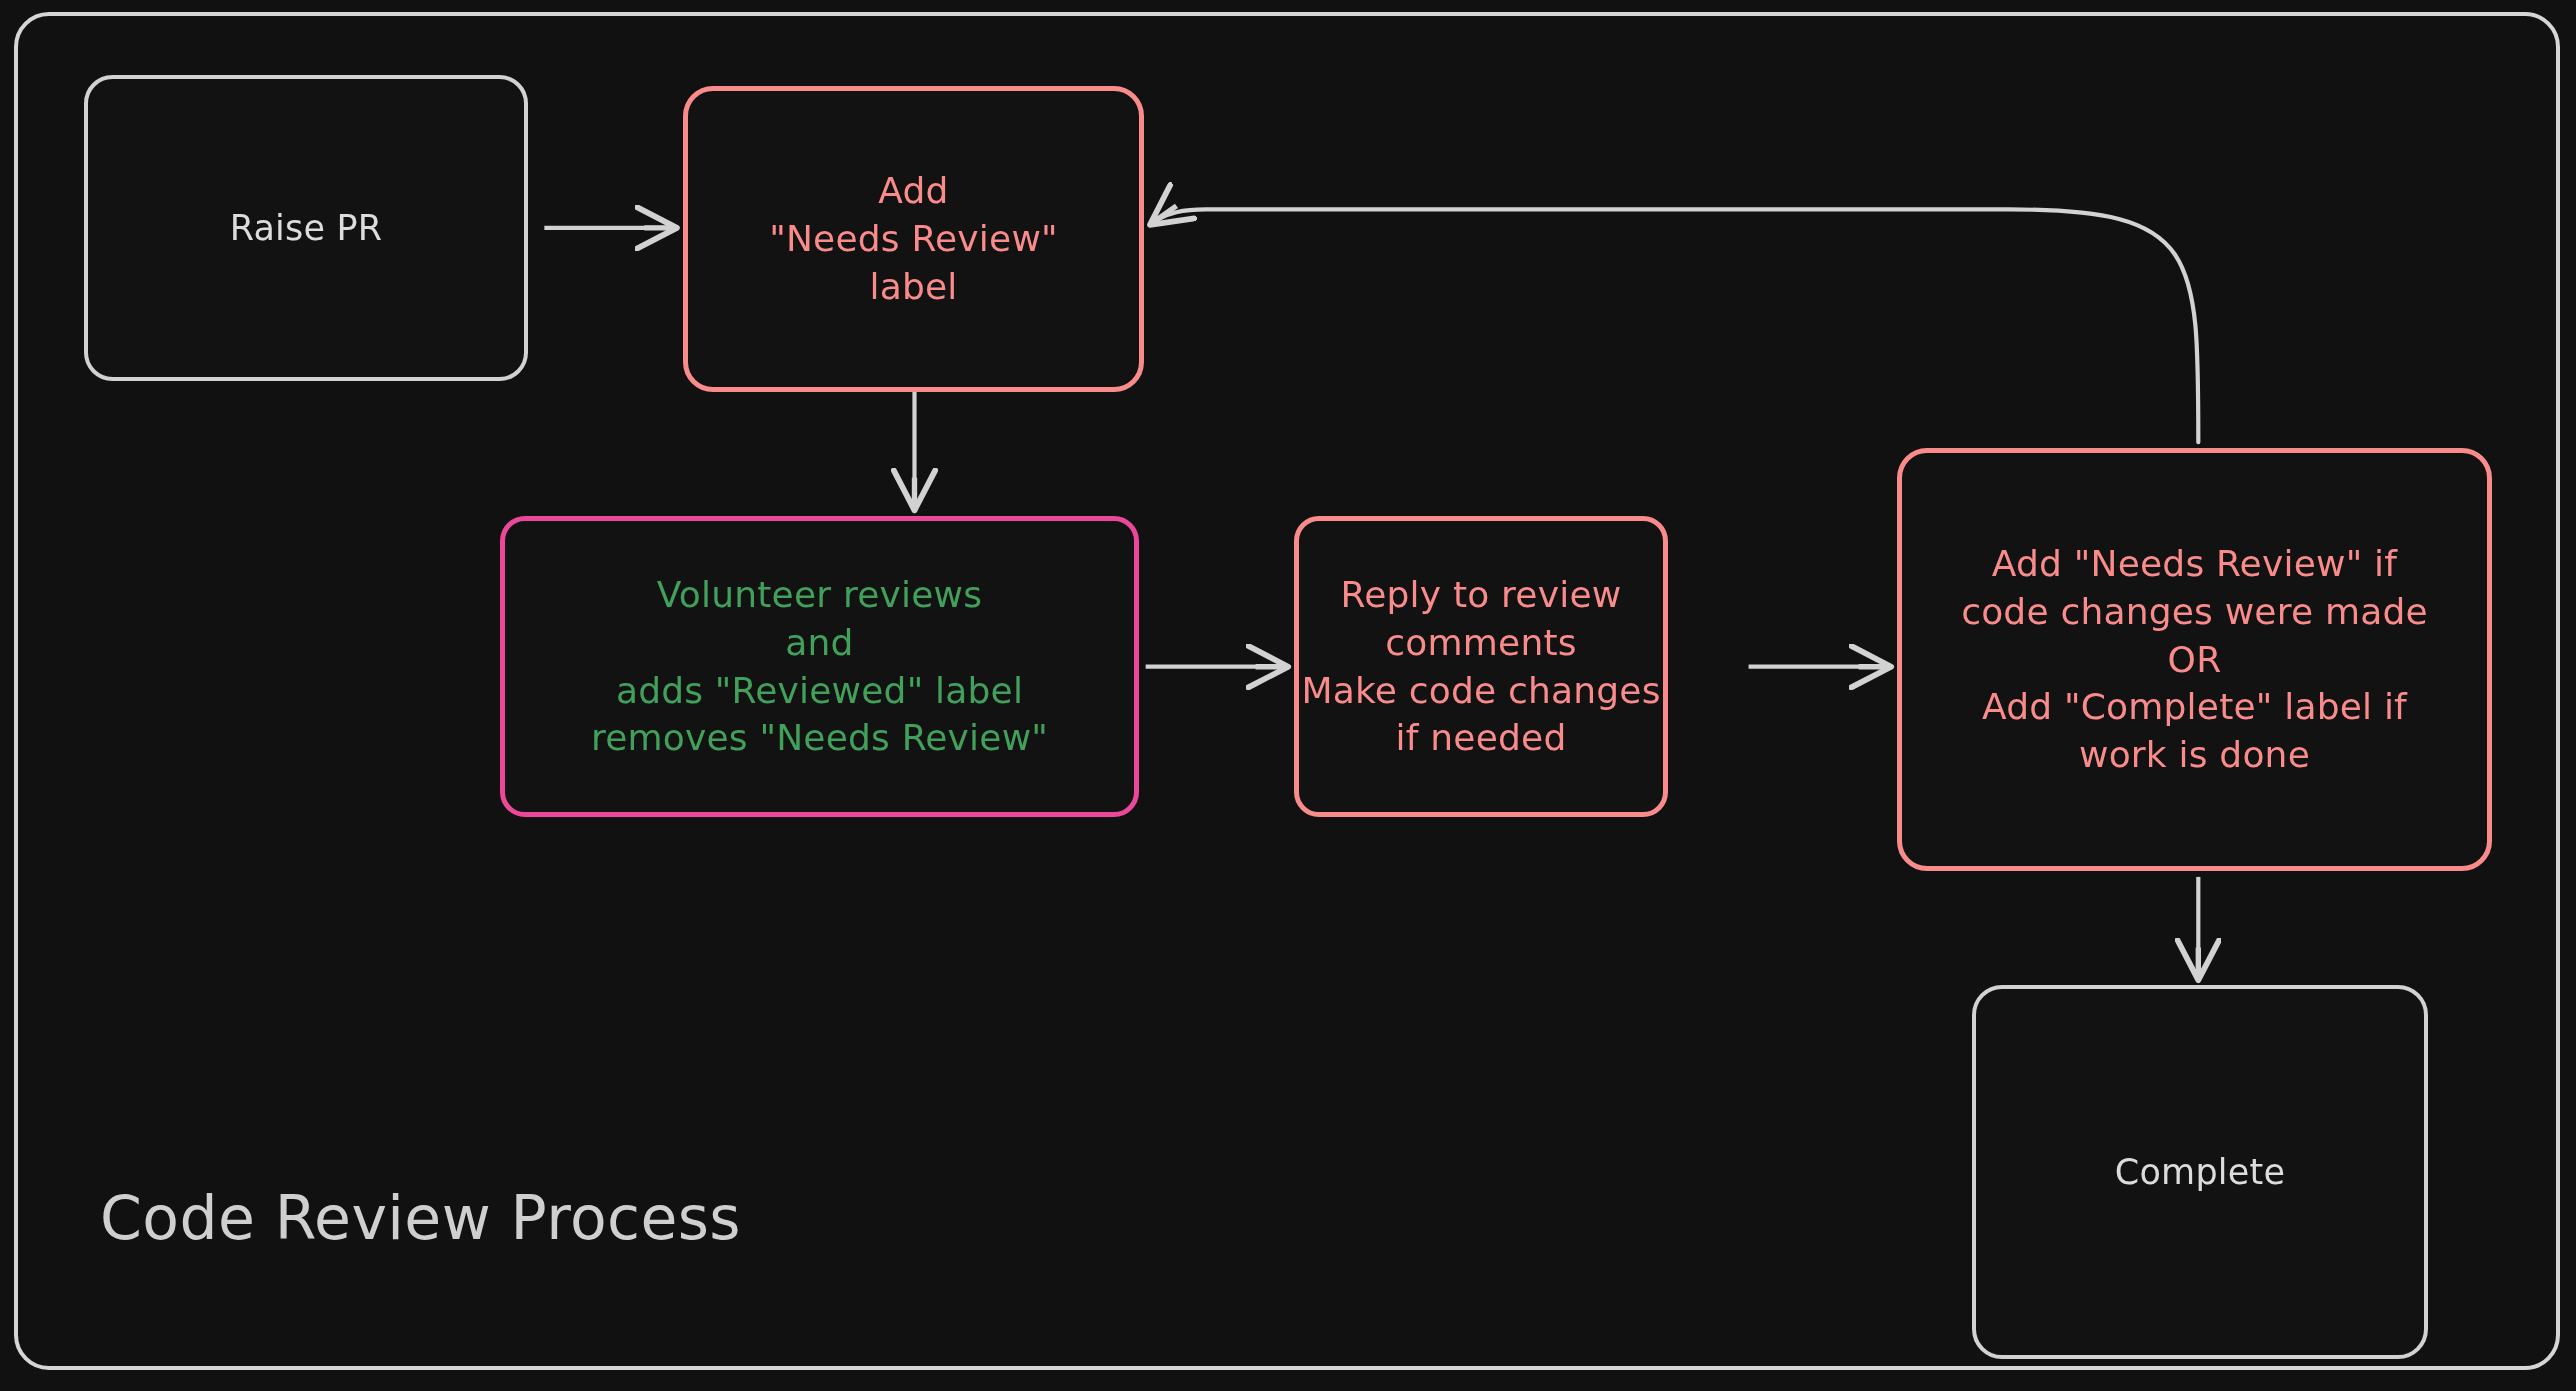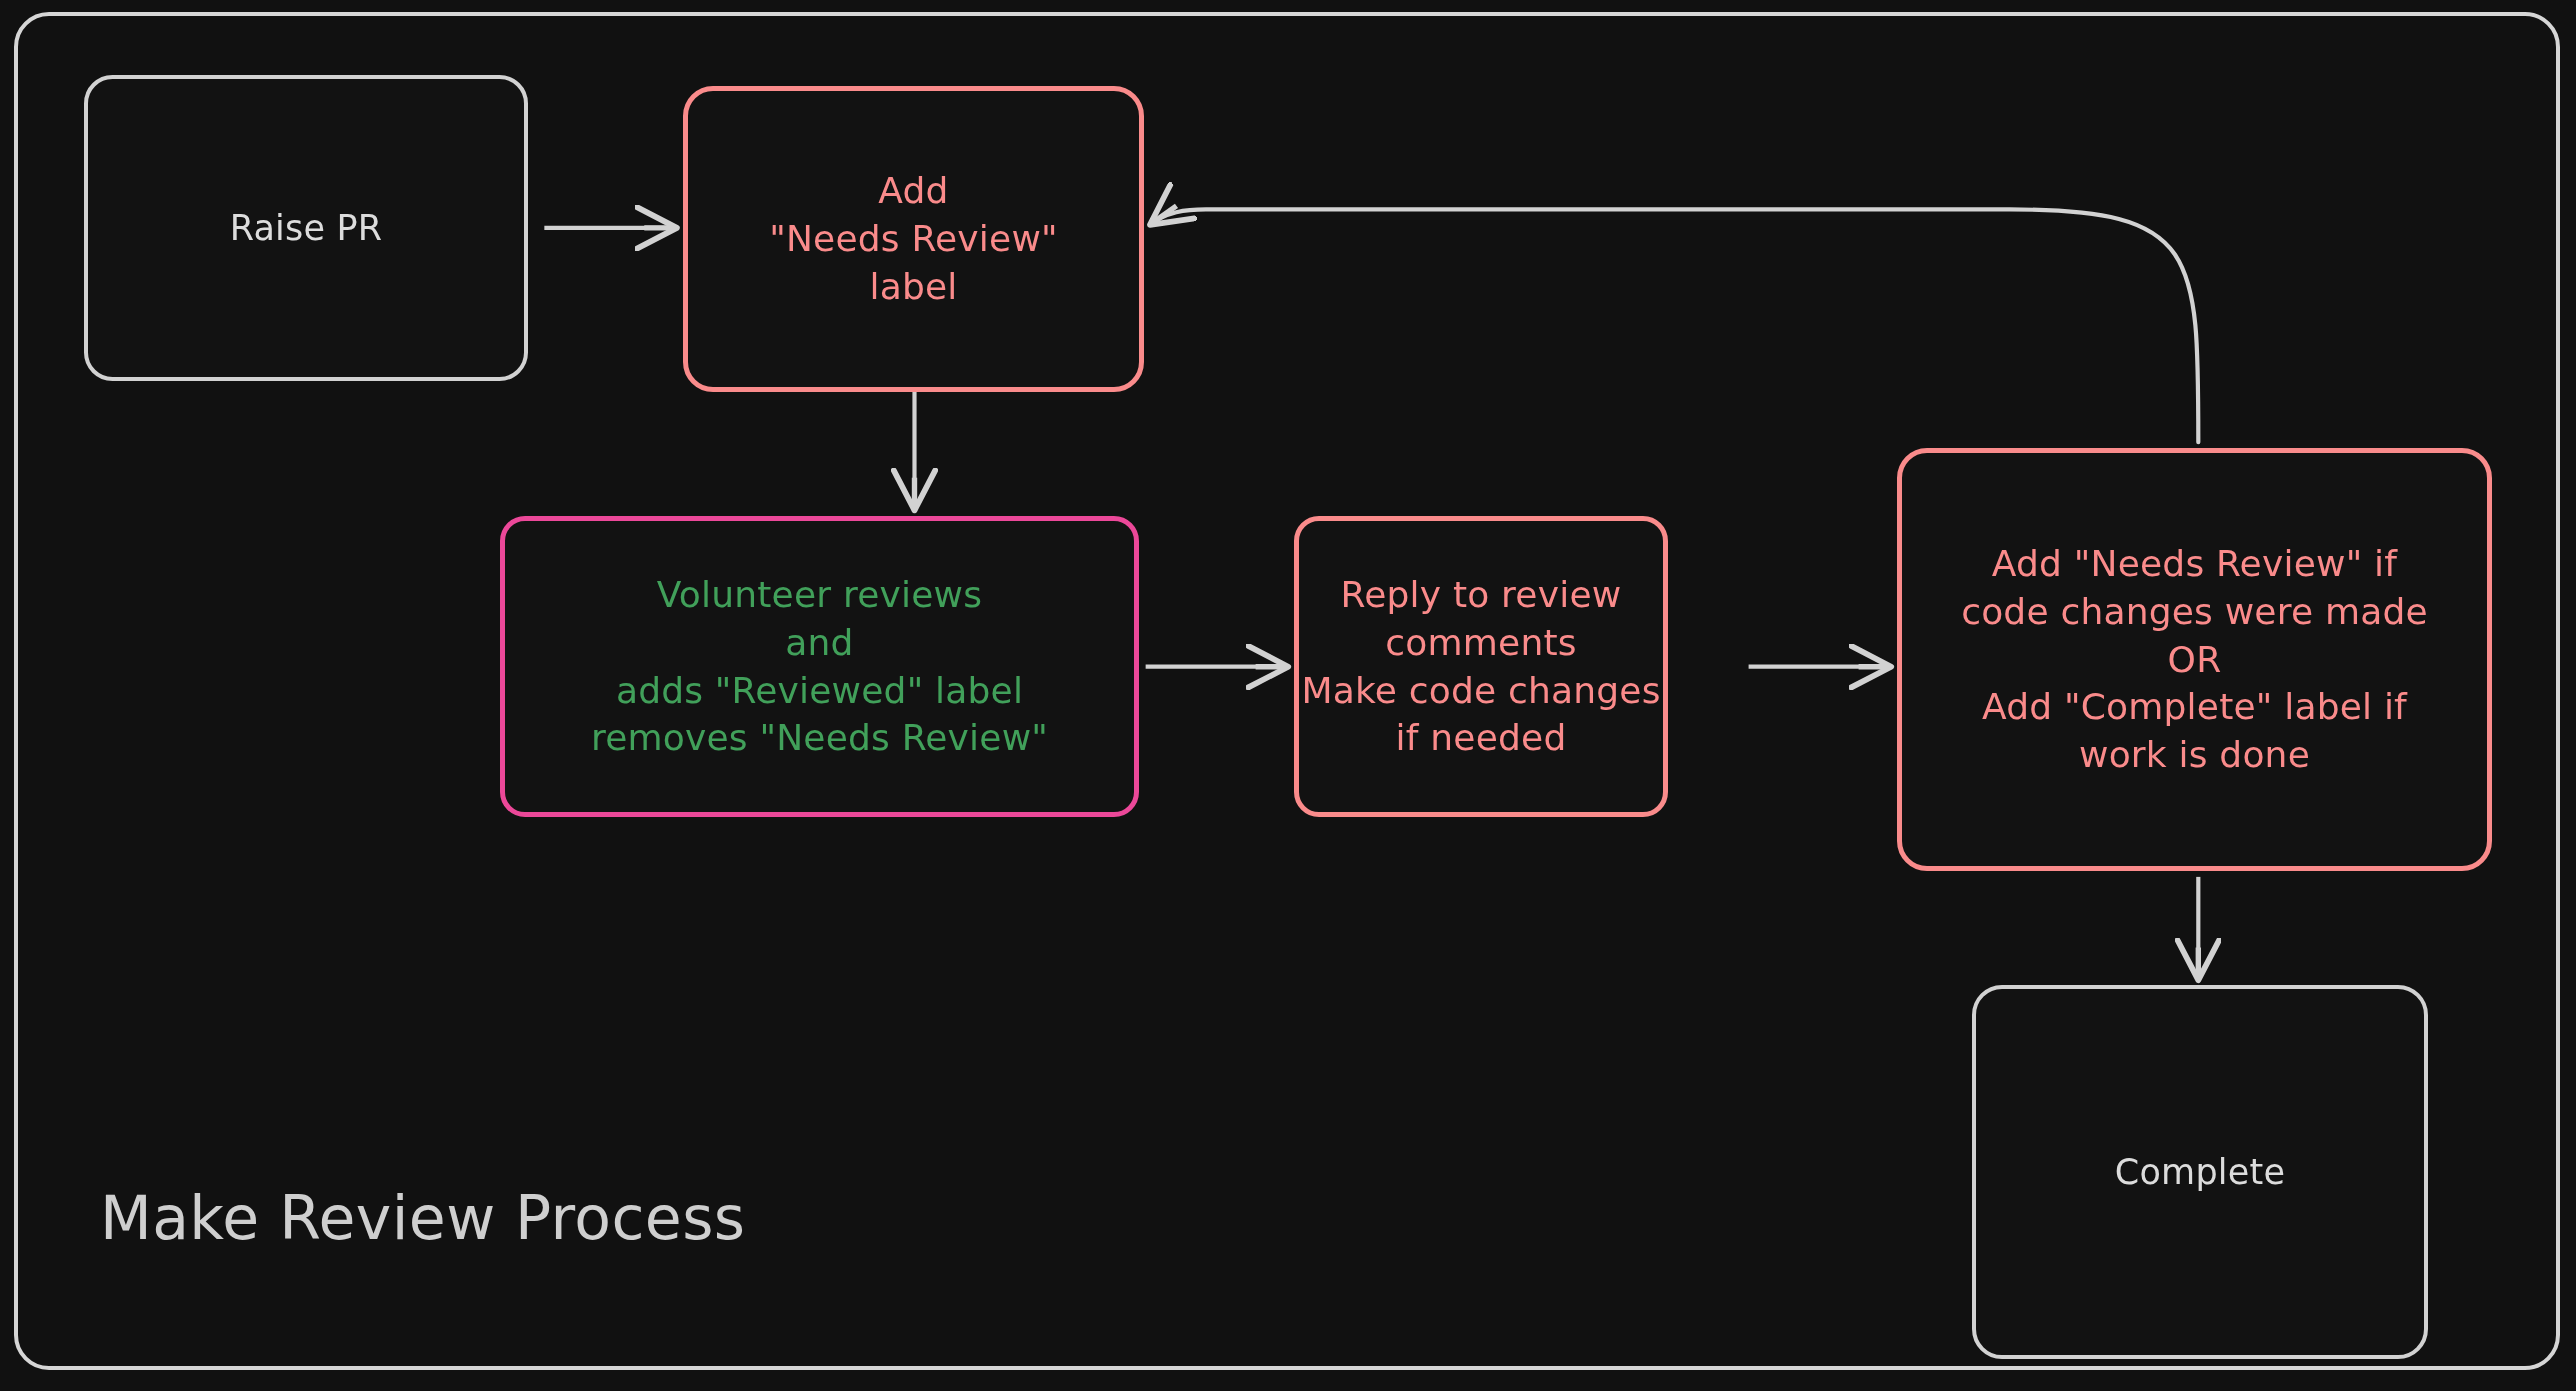--- a/index.html
+++ b/index.html
@@ -146,16 +146,16 @@
 if needed</div>
 
   <div class="node red" id="node-add-or-complete">Add "Needs Review" if
 code changes were made
 OR
 Add "Complete" label if
 work is done</div>
 
   <div class="node plain" id="node-complete">Complete</div>
 
-  <div class="diagram-title">Make Review Process</div>
+  <div class="diagram-title">Code Review Process</div>
 
 </div>
 
 
 </body></html>

